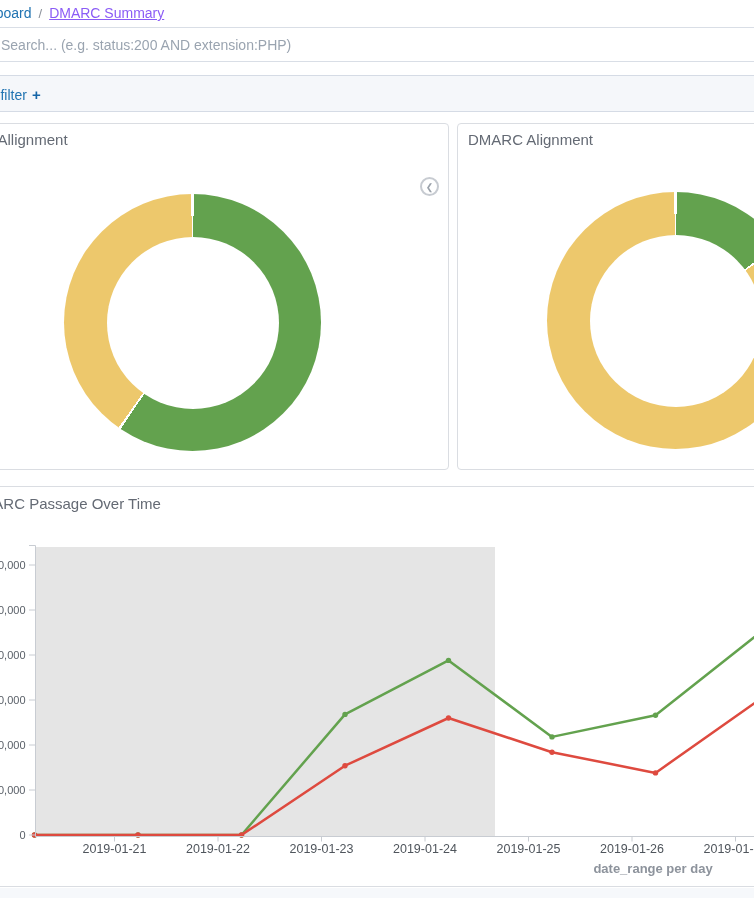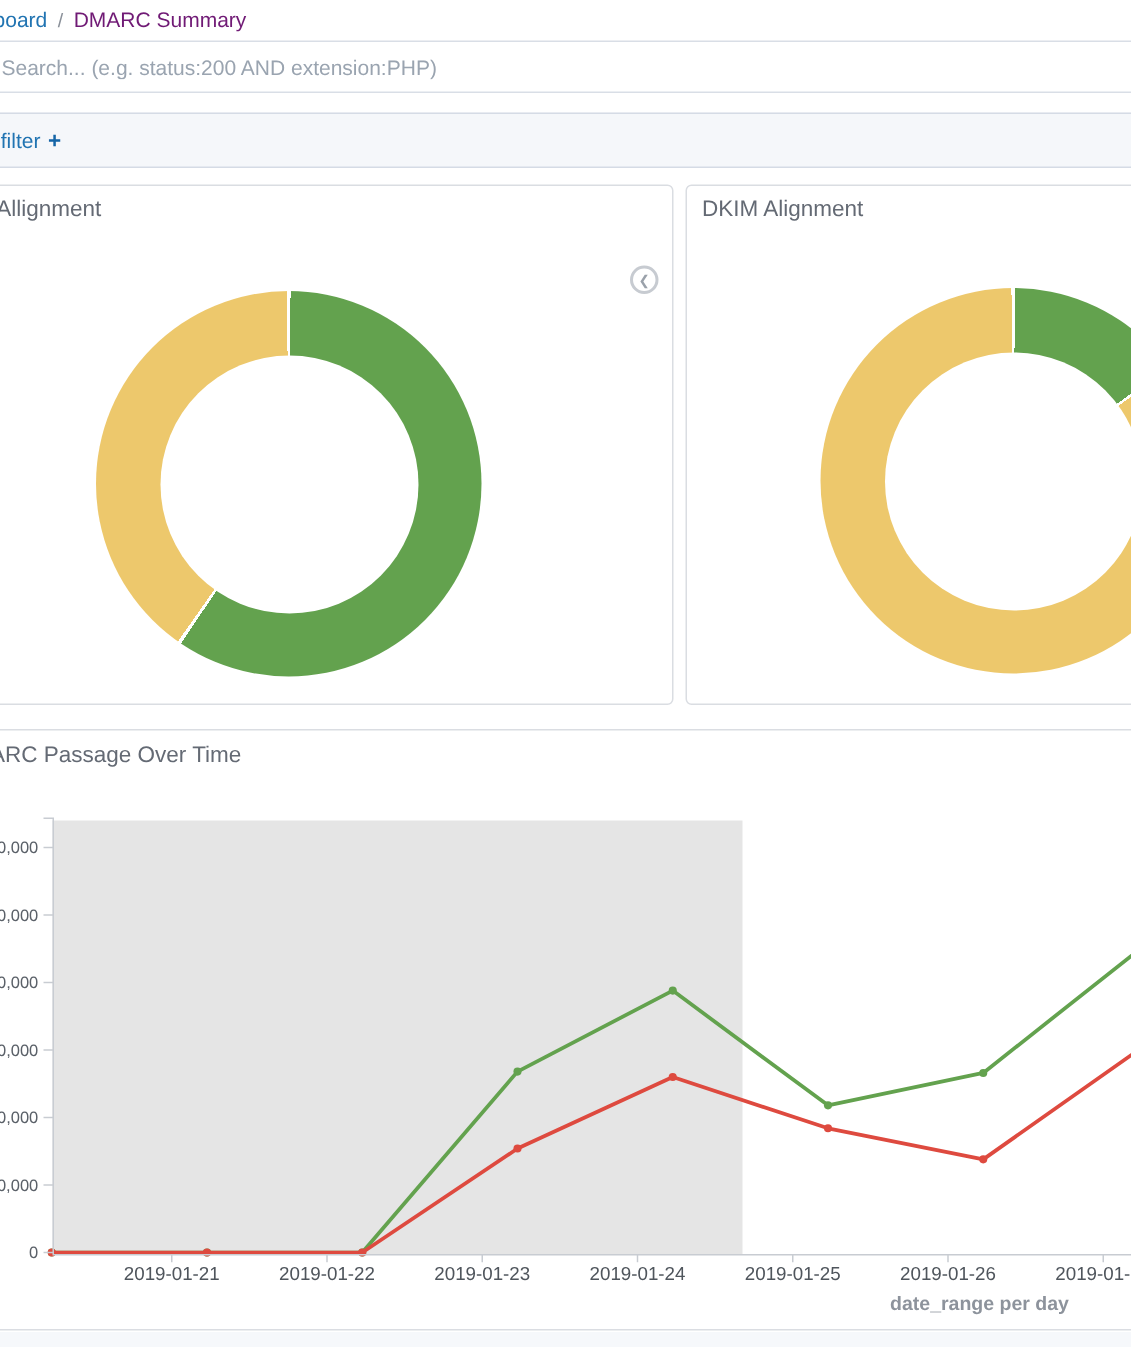--- a/index.html
+++ b/index.html
@@ -7,21 +7,21 @@
     width:754px;height:898px;overflow:hidden;position:relative;
     background:#ffffff;font-family:"Liberation Sans",sans-serif;
   }
   .stage{position:absolute;left:0;top:0;width:754px;height:898px;overflow:hidden;}
 
   
   .crumbs{position:absolute;left:0;top:0;right:0;height:26px;display:flex;align-items:center;background:#fff;}
   .crumbs-inner{display:flex;align-items:center;gap:7px;margin-left:-37px;font-size:14px;}
   .crumb-link{color:#2174b2;cursor:pointer;}
   .crumb-sep{color:#8a9099;font-size:13px;}
-  .crumb-cur{color:#701a75;}
+  .crumb-cur{color:#8b5cf6;text-decoration:underline;}
 
   
   .search-input{
     position:absolute;left:-10px;top:27px;width:774px;height:35px;box-sizing:border-box;
     border:1px solid #d9dee6;background:#fff;padding:0 0 0 10px;font-size:14px;color:#343741;
     font-family:"Liberation Sans",sans-serif;outline:none;
   }
   .search-input::placeholder{color:#9aa4b0;opacity:1;}
 
   
@@ -87,21 +87,21 @@
     <div class="panel-title">SPF Allignment</div>
   </div>
   <div class="donut donut-spf" id="donut-spf" style="background: conic-gradient(rgb(255, 255, 255) 0%, rgb(255, 255, 255) 0.15%, rgb(99, 162, 78) 0.15%, rgb(99, 162, 78) 59.45%, rgb(255, 255, 255) 59.45%, rgb(255, 255, 255) 59.6%, rgb(255, 255, 255) 59.6%, rgb(255, 255, 255) 59.75%, rgb(237, 200, 108) 59.75%, rgb(237, 200, 108) 99.85%, rgb(255, 255, 255) 99.85%, rgb(255, 255, 255) 100%);">
     <div class="donut-hole"></div>
   </div>
   <div class="legend-toggle">
     <span>❮</span>
   </div>
 
   <div class="panel panel-dkim">
-    <div class="panel-title">DKIM Alignment</div>
+    <div class="panel-title">DMARC Alignment</div>
   </div>
   <div class="donut donut-dkim" id="donut-dkim" style="background: conic-gradient(rgb(255, 255, 255) 0%, rgb(255, 255, 255) 0.15%, rgb(99, 162, 78) 0.15%, rgb(99, 162, 78) 14.85%, rgb(255, 255, 255) 14.85%, rgb(255, 255, 255) 15%, rgb(255, 255, 255) 15%, rgb(255, 255, 255) 15.15%, rgb(237, 200, 108) 15.15%, rgb(237, 200, 108) 99.85%, rgb(255, 255, 255) 99.85%, rgb(255, 255, 255) 100%);">
     <div class="donut-hole"></div>
   </div>
 
   <div class="panel panel-line">
     <div class="panel-title">DMARC Passage Over Time</div>
   </div>
   <div class="line-chart-wrap">
     <svg id="line-svg" width="754" height="362" viewBox="0 536 754 362">

